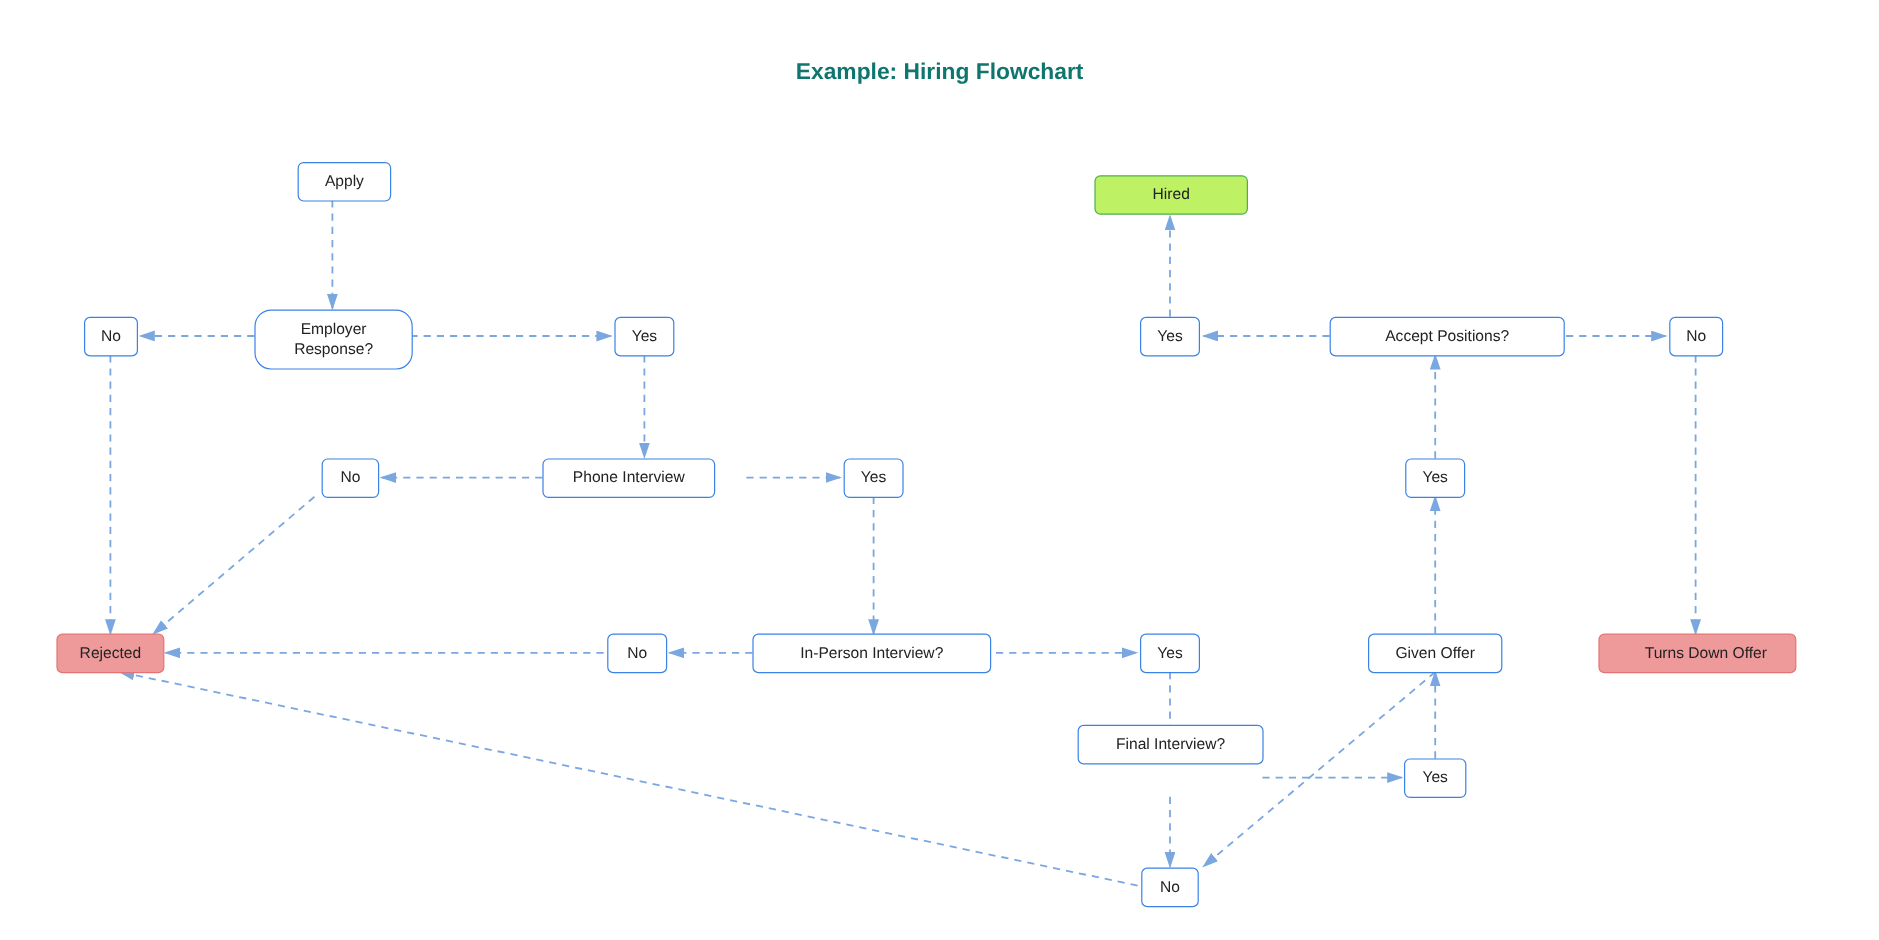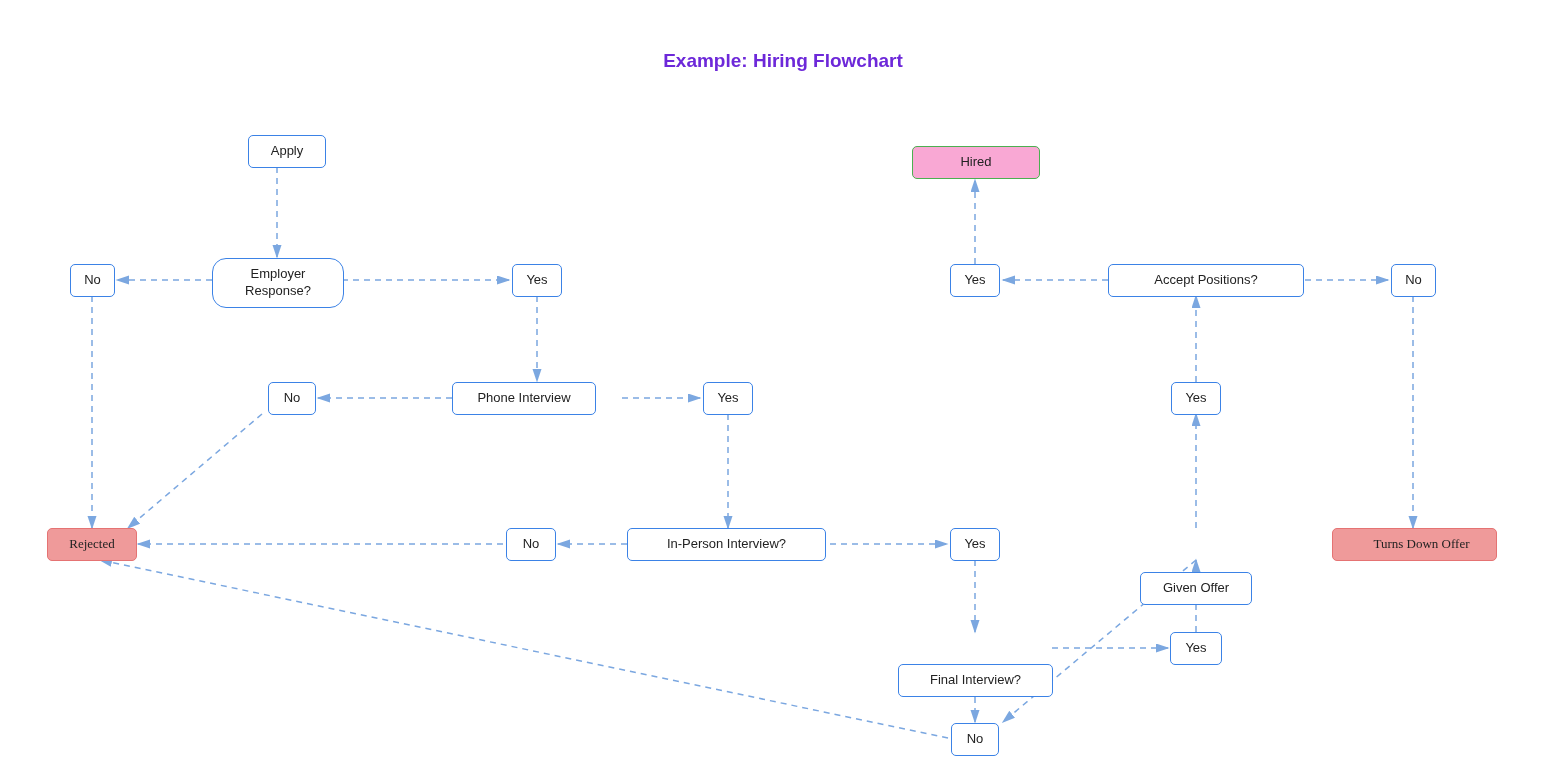--- a/index.html
+++ b/index.html
@@ -11,45 +11,44 @@
       position: relative;
       overflow: hidden;
     }
     .title {
       position: absolute;
       top: 50px;
       left: 50%;
       transform: translateX(-50%);
       font-size: 19px;
       font-weight: bold;
-      color: #6d28d9;
+      color: #0f766e;
     }
     .node {
       position: absolute;
       border: 1.5px solid #3B82E6;
       border-radius: 5px;
       background: #ffffff;
       padding: 7px 14px;
       font-size: 13px;
       color: #222222;
       text-align: center;
       display: flex;
       align-items: center;
       justify-content: center;
       white-space: nowrap;
       line-height: 1.3;
     }
     .node.green {
-      background: #f9a8d4;
+      background: #bef264;
       border-color: #4CAF50;
     }
     .node.red {
       background: #EF9A9A;
       border-color: #E57373;
-      font-family: Liberation Serif, serif;
     }
     svg.edges {
       position: absolute;
       top: 0;
       left: 0;
       width: 1566px;
       height: 783px;
       pointer-events: none;
     }
     .edge {
@@ -133,25 +132,25 @@
 <div class="node" style="left:452px; top:382px; width:144px;">Phone Interview</div>
 <div class="node" style="left:268px; top:382px; width:48px;">No</div>
 <div class="node" style="left:703px; top:382px; width:50px;">Yes</div>
 
 <div class="node red" style="left:47px; top:528px; width:90px;">Rejected</div>
 
 <div class="node" style="left:627px; top:528px; width:199px;">In-Person Interview?</div>
 <div class="node" style="left:506px; top:528px; width:50px;">No</div>
 <div class="node" style="left:950px; top:528px; width:50px;">Yes</div>
 
-<div class="node" style="left:898px; top:664px; width:155px;">Final Interview?</div>
+<div class="node" style="left:898px; top:604px; width:155px;">Final Interview?</div>
 <div class="node" style="left:1170px; top:632px; width:52px;">Yes</div>
 <div class="node" style="left:951px; top:723px; width:48px;">No</div>
 
-<div class="node" style="left:1140px; top:528px; width:112px;margin-top:44px;">Given Offer</div>
+<div class="node" style="left:1140px; top:528px; width:112px;">Given Offer</div>
 <div class="node" style="left:1171px; top:382px; width:50px;">Yes</div>
 
 <div class="node" style="left:1108px; top:264px; width:196px;">Accept Positions?</div>
 <div class="node" style="left:950px; top:264px; width:50px;">Yes</div>
 <div class="node" style="left:1391px; top:264px; width:45px;">No</div>
 
 <div class="node green" style="left:912px; top:146px; width:128px;">Hired</div>
 
 <div class="node red" style="left:1332px; top:528px; width:165px;padding-left:28px;">Turns Down Offer</div>
 

